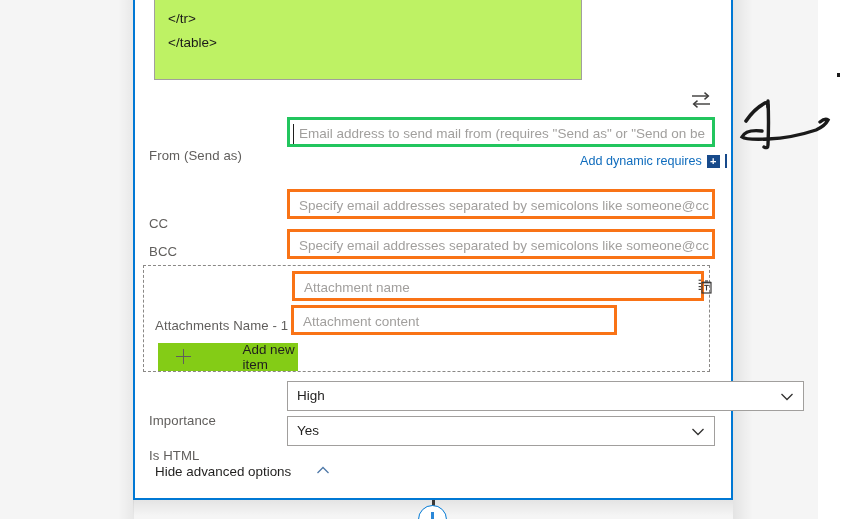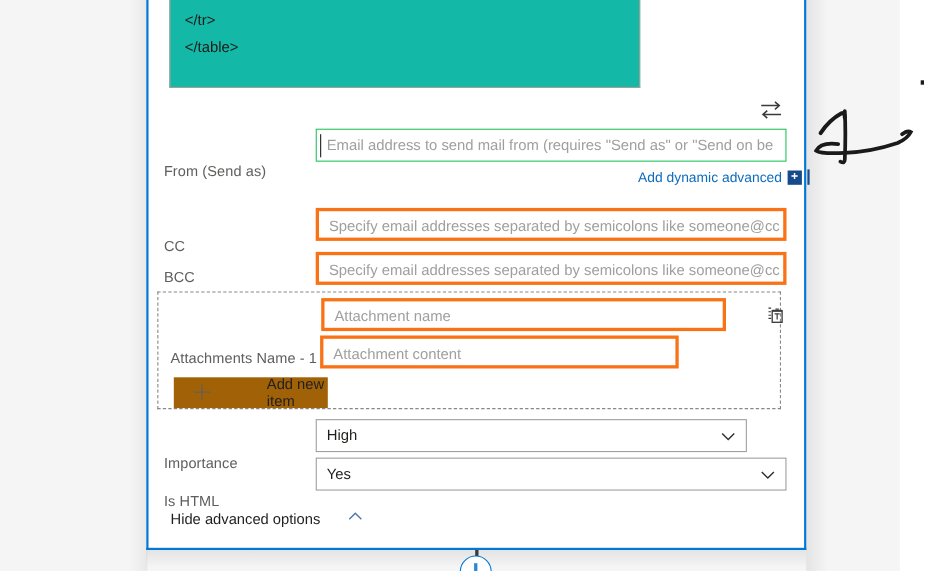--- a/index.html
+++ b/index.html
@@ -82,21 +82,21 @@
 
   
   .code-box {
     position: absolute;
     left: 154px;
     top: 0px;
     width: 428px;
     height: 80px;
     border: 1px solid #a19f9d;
     border-top: none;
-    background: #14b8a6;
+    background: #bef264;
     box-sizing: border-box;
     overflow: hidden;
   }
   .code-line {
     position: absolute;
     left: 13px;
     font-size: 13.5px;
     color: #1b1a19;
     white-space: pre;
     line-height: 16px;
@@ -132,21 +132,21 @@
     background: #ffffff;
     font-size: 13.5px;
     color: #a19f9d;
     padding: 0 9px;
     line-height: 28px;
     overflow: hidden;
     white-space: nowrap;
     font-family: "Liberation Sans", sans-serif;
   }
   .text-input.focused {
-    border: 1px solid #22c55e;
+    border: 3px solid #22c55e;
   }
   .caret {
     position: absolute;
     left: 3px;
     top: 4px;
     width: 1px;
     height: 21px;
     background: #201f1e;
   }
 
@@ -197,21 +197,21 @@
     width: 20px;
     height: 20px;
     cursor: pointer;
   }
   .add-item-btn {
     position: absolute;
     left: 158px;
     top: 343px;
     width: 140px;
     height: 28px;
-    background: #a16207;
+    background: #84cc16;
     display: flex;
     align-items: center;
     cursor: pointer;
     gap: 48px;
   }
   .add-item-plus {
     margin-left: 18px;
     margin-right: 9px;
     width: 14px;
     height: 14px;
@@ -352,35 +352,35 @@
     </svg>
   </div>
 
   <div class="field-label" style="left:149px; top:124px;">From (Send as)</div>
   <div class="text-input focused" style="left:287px; top:117px; width:428px;">
     <span class="caret"></span>
     <span>Email address to send mail from (requires "Send as" or "Send on be</span>
   </div>
 
   <div class="dyn-link-wrap">
-    <span class="dyn-link">Add dynamic advanced</span>
+    <span class="dyn-link">Add dynamic requires</span>
     <span class="dyn-badge">+</span>
     <span class="dyn-caret"></span>
   </div>
 
   <div class="field-label" style="left:149px; top:192px;">CC</div>
   <div class="text-input" style="left:287px; top:189px; width:428px;">Specify email addresses separated by semicolons like someone@cc</div>
 
   <div class="field-label" style="left:149px; top:220px;text-align:right;">BCC</div>
   <div class="text-input" style="left:287px; top:229px; width:428px;">Specify email addresses separated by semicolons like someone@cc</div>
 
   <div class="attach-group"></div>
 
   <div class="field-label" style="left:155px; top:294px;">Attachments Name - 1</div>
-  <div class="text-input" style="left:292px; top:271px; width:368px;">Attachment name</div>
+  <div class="text-input" style="left:292px; top:271px; width:412px;">Attachment name</div>
 
   <div class="text-input" style="left:291px; top:305px; width:326px;">Attachment content</div>
 
   <div class="attach-delete">
     <svg width="20" height="20" viewBox="0 0 20 20">
       <rect x="6" y="6.5" width="9" height="10.5" fill="none" stroke="#3b3a39" stroke-width="1.2"></rect>
       <path d="M6 6.5 H15" stroke="#3b3a39" stroke-width="1.6"></path>
       <path d="M9 5 H12" stroke="#3b3a39" stroke-width="1.2"></path>
       <path d="M8.2 9.4 H12.8" stroke="#3b3a39" stroke-width="1.1"></path>
       <path d="M10.5 9.4 V14.5" stroke="#3b3a39" stroke-width="1.1"></path>
@@ -390,21 +390,21 @@
       <path d="M2.6 13.4 H5" stroke="#3b3a39" stroke-width="1.1"></path>
     </svg>
   </div>
 
   <div class="add-item-btn">
     <span class="add-item-plus"></span>
     <span class="add-item-label">Add new item</span>
   </div>
 
   <div class="field-label" style="left:149px; top:389px;">Importance</div>
-  <div class="dropdown" style="left:287px; top:381px; width:392px;text-decoration:underline;">
+  <div class="dropdown" style="left:287px; top:381px; width:517px;text-decoration:underline;">
     <span class="dd-value">High</span>
     <span class="dd-chevron">
       <svg width="14" height="14" viewBox="0 0 14 14">
         <path d="M1.5 4 L7 9.5 L12.5 4" stroke="#323130" stroke-width="1.3" fill="none"></path>
       </svg>
     </span>
   </div>
 
   <div class="field-label" style="left:149px; top:424px;">Is HTML</div>
   <div class="dropdown" style="left:287px; top:416px; width:428px;">

